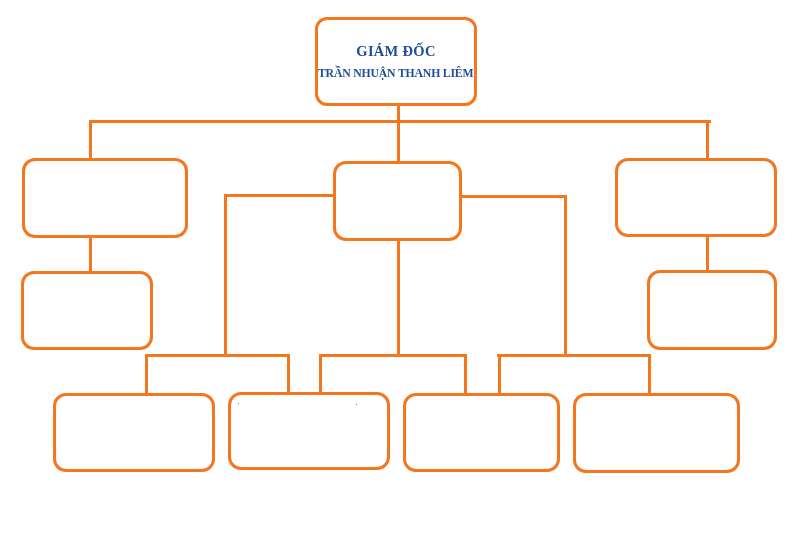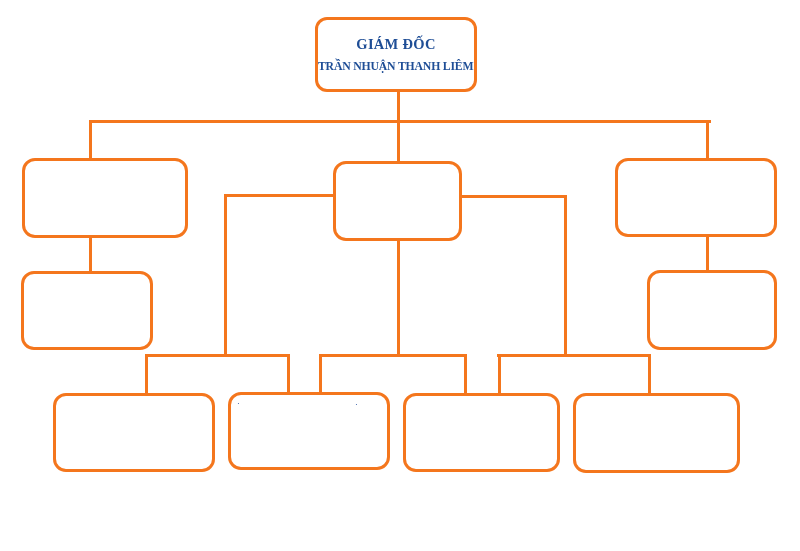--- a/index.html
+++ b/index.html
@@ -71,21 +71,21 @@
   <div class="line" style="left:319px;top:354px;width:148px;height:3px;"></div>
   <div class="line" style="left:497px;top:354px;width:154px;height:3px;"></div>
 
   <div class="line" style="left:145px;top:354px;width:3px;height:40px;"></div>
   <div class="line" style="left:287px;top:354px;width:3px;height:40px;"></div>
   <div class="line" style="left:319px;top:354px;width:3px;height:40px;"></div>
   <div class="line" style="left:464px;top:354px;width:3px;height:40px;"></div>
   <div class="line" style="left:498px;top:354px;width:3px;height:40px;"></div>
   <div class="line" style="left:648px;top:354px;width:3px;height:40px;"></div>
 
-  <div class="node root-node" style="left:315px;top:17px;width:162px;height:75px;">
+  <div class="node root-node" style="left:315px;top:17px;width:162px;height:89px;">
     <span class="root-title">GIÁM ĐỐC</span>
     <span class="root-name">TRẦN NHUẬN THANH LIÊM</span>
   </div>
 
   <div class="node" style="left:22px;top:158px;width:166px;height:80px;">
     <span class="node-label"></span>
   </div>
   <div class="node" style="left:333px;top:161px;width:129px;height:80px;">
     <span class="node-label"></span>
   </div>

